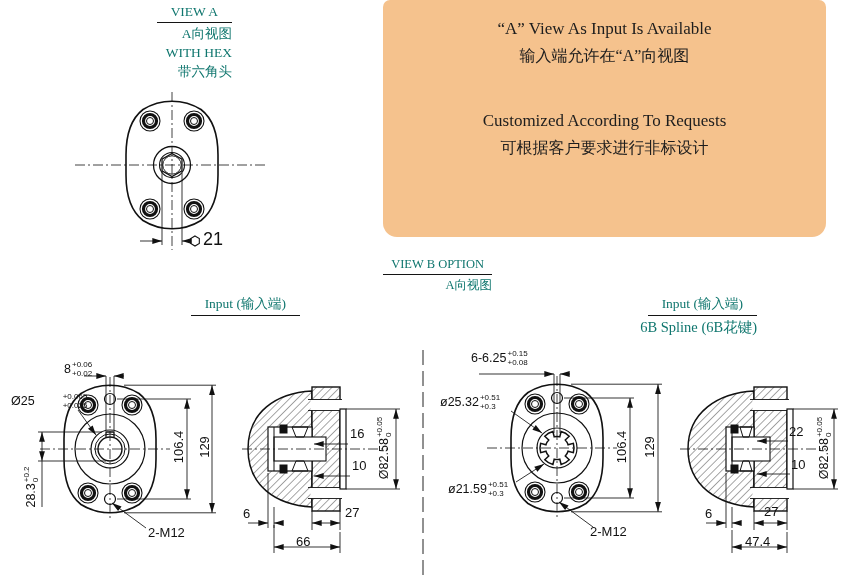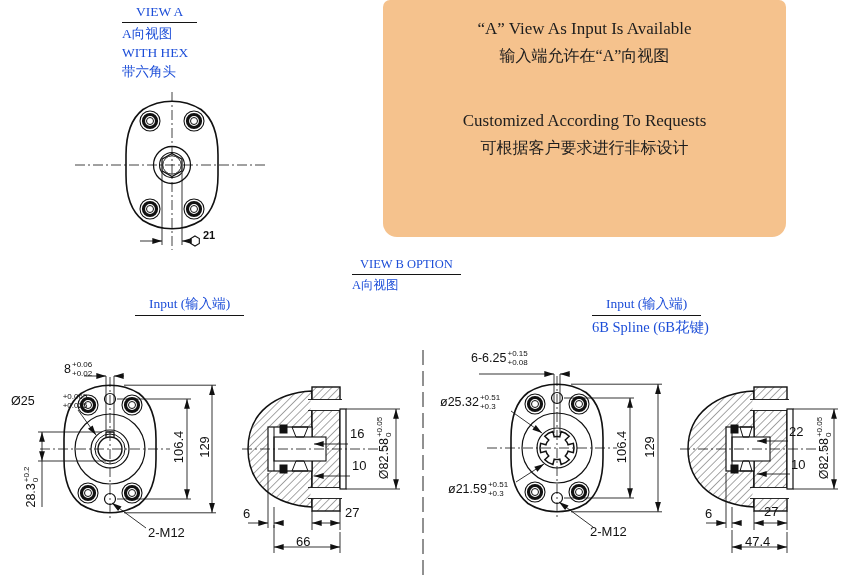--- a/index.html
+++ b/index.html
@@ -1,25 +1,25 @@
 <!DOCTYPE html>
 <html><head>
 <meta charset="utf-8">
 <style>
   html,body{margin:0;padding:0;background:#fff;}
   #stage{position:relative;width:852px;height:578px;background:#ffffff;overflow:hidden;
          font-family:"Liberation Sans",sans-serif;color:#111;}
   svg{position:absolute;overflow:visible;}
   
-  .hdr{position:absolute;display:flex;flex-direction:column;align-items:flex-start;
-       font-family:"Liberation Serif",serif;color:#1d4ed8;}
+  .hdr{position:absolute;display:flex;flex-direction:column;align-items:flex-end;
+       font-family:"Liberation Serif",serif;color:#0f766e;}
   .hdr .u{border-bottom:1.4px solid #141414;padding:0 14px 2px;white-space:nowrap;}
   .hdr .b{margin-top:2px;white-space:nowrap;}
   
-  #notice{position:absolute;left:383px;top:0;width:403px;height:237px;background:#f5c28d;
+  #notice{position:absolute;left:383px;top:0;width:443px;height:237px;background:#f5c28d;
           border-radius:7px 7px 14px 14px;display:flex;flex-direction:column;align-items:center;
           font-family:"Liberation Serif",serif;color:#1d1d1d;}
   #notice .l1{margin-top:19px;font-size:17px;}
   #notice .l2{margin-top:7px;font-size:16px;}
   #notice .l3{margin-top:44px;font-size:17px;}
   #notice .l4{margin-top:7px;font-size:16px;}
   
   .dim{position:absolute;font-size:13px;line-height:1;white-space:nowrap;color:#111;}
   .tol{position:absolute;display:flex;align-items:center;white-space:nowrap;color:#111;}
   .tol .base{font-size:12.5px;line-height:1;}
@@ -91,21 +91,21 @@
         <g stroke-width="0.85">
           <line x1="-10" y1="6" x2="-10" y2="80"></line>
           <line x1="10" y1="8" x2="10" y2="80"></line>
           <line x1="-32" y1="76" x2="-10" y2="76" marker-end="url(#ar1)"></line>
           <line x1="16" y1="76" x2="10" y2="76" marker-end="url(#ar1)"></line>
         </g>
         <polygon points="23,71 27.33,73.5 27.33,78.5 23,81 18.67,78.5 18.67,73.5" stroke-width="1.1"></polygon>
       </g>
     </g>
   </svg>
-  <div class="dim" style="left:203px;top:230px;font-size:11px;font-weight:bold;">21</div>
+  <div class="dim" style="left:203px;top:230px;font-size:18px;">21</div>
 
   <svg style="left:30px;top:360px;" width="200" height="215">
     <defs>
       <marker id="ar2" markerWidth="12" markerHeight="9" refX="10.5" refY="4.5" orient="auto-start-reverse" markerUnits="userSpaceOnUse">
         <path d="M0.8 1.6 L10.5 4.5 L0.8 7.4 Z" fill="#111"></path>
       </marker>
     </defs>
     <g stroke="#111" fill="none">
       <g transform="translate(80,89)">
         <line x1="-70" y1="0" x2="60" y2="0" stroke-width="0.8" stroke-dasharray="10 3 2 3"></line>

